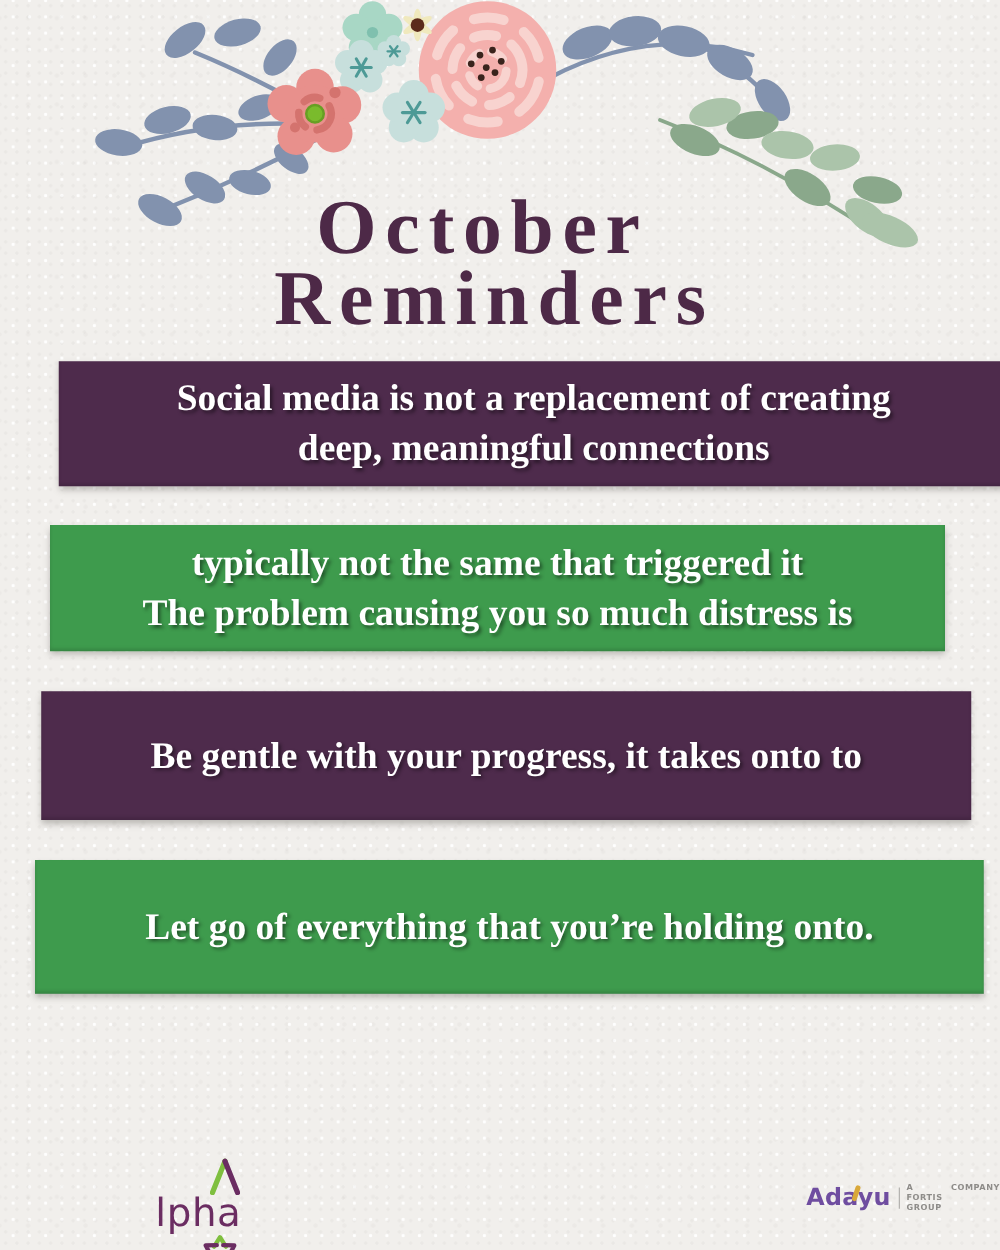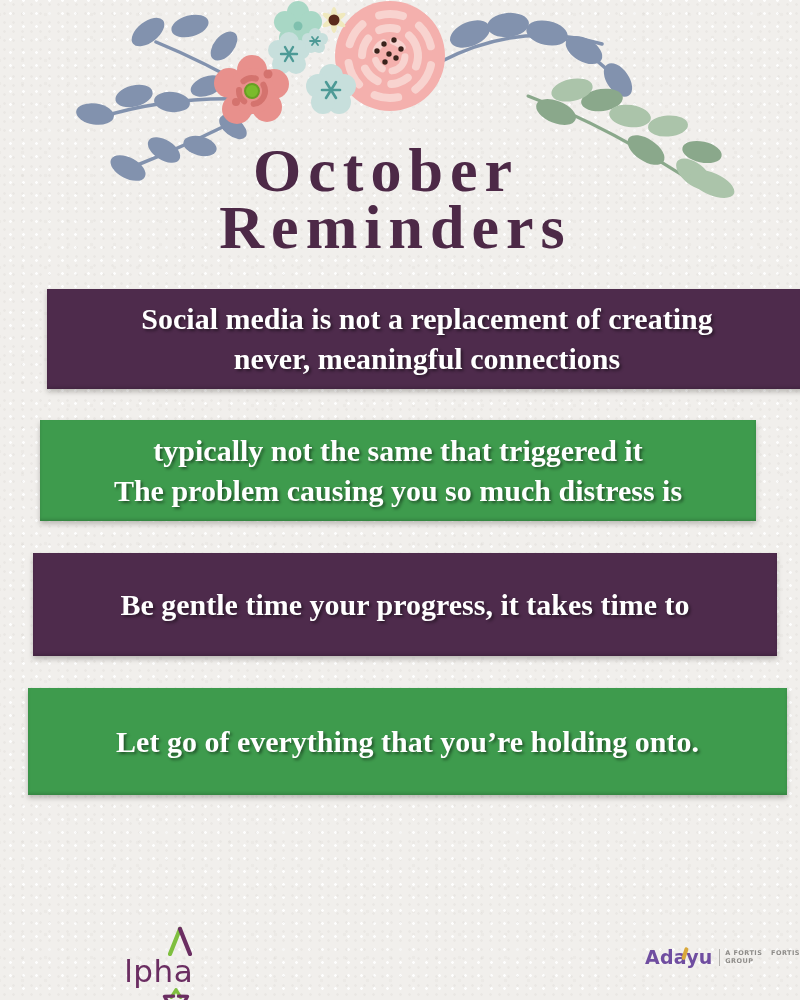--- a/index.html
+++ b/index.html
@@ -11,21 +11,21 @@
     background-image:
       radial-gradient(rgba(110,105,98,.055) 1px, transparent 1.6px),
       radial-gradient(rgba(255,255,255,.95) 1px, transparent 1.6px),
       radial-gradient(rgba(110,105,98,.045) 1.3px, transparent 2.2px);
     background-size:9px 9px,13px 13px,23px 23px;
     background-position:0 0,4px 7px,11px 3px;
     font-family:"Liberation Serif", serif;
   }
   .florals{position:absolute;top:0;left:0;}
   .title{
-    position:absolute;top:142px;left:0;width:772px;margin:0;
+    position:absolute;top:154px;left:0;width:772px;margin:0;
     text-align:center;
     font-family:"Liberation Serif", serif;
     font-weight:700;
     font-size:62px;
     letter-spacing:7px;
     line-height:57px;
     color:#4d2947;
   }
   .title .t-line{display:block;}
   .banner{
@@ -214,32 +214,32 @@
   </svg>
 
   <h1 class="title">
     <span class="t-line" style="color: rgb(77, 41, 71);">October</span>
     <span class="t-line" style="color: rgb(77, 41, 71); margin-left: 19px;">Reminders</span>
   </h1>
 
   <div class="banner b1" style="background-color: rgb(78, 43, 76);">
     <div class="banner-text">
       <span class="line">Social media is not a replacement of creating</span>
-      <span class="line">never, meaningful connections</span>
+      <span class="line">deep, meaningful connections</span>
     </div>
   </div>
   <div class="banner b2" style="background-color: rgb(62, 155, 77);">
     <div class="banner-text">
       <span class="line">typically not the same that triggered it</span>
       <span class="line">The problem causing you so much distress is</span>
     </div>
   </div>
   <div class="banner b3" style="background-color: rgb(78, 43, 76);">
     <div class="banner-text">
-      <span class="line">Be gentle time your progress, it takes time to</span>
+      <span class="line">Be gentle with your progress, it takes onto to</span>
     </div>
   </div>
   <div class="banner b4" style="background-color: rgb(62, 155, 77);">
     <div class="banner-text">
       <span class="line">Let go of everything that you’re holding onto.</span>
     </div>
   </div>
 
   <div class="alpha-logo">
     <div class="alpha-row">
@@ -275,17 +275,17 @@
   </div>
 
   <div class="adayu-logo">
     <span class="adayu-word-wrap">
       <span class="adayu-word" style="color: rgb(111, 77, 160);">Adayu</span>
       <span class="adayu-gold" style="background-color: rgb(217, 168, 58);"></span>
     </span>
     <span class="adayu-divider"></span>
     <span class="adayu-tag">
       <span>A FORTIS GROUP</span>
-      <span>FORTIS</span>
+      <span>COMPANY</span>
     </span>
   </div>
 
 </div>
 
 </body></html>

